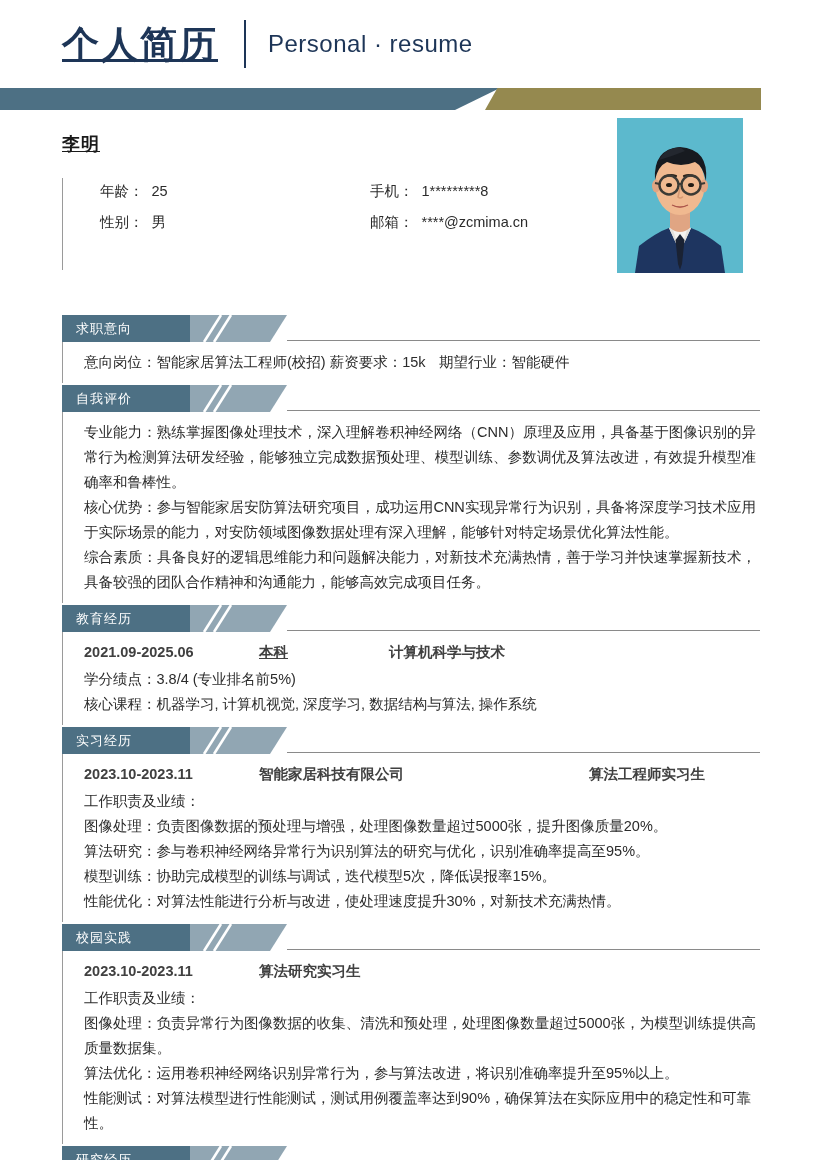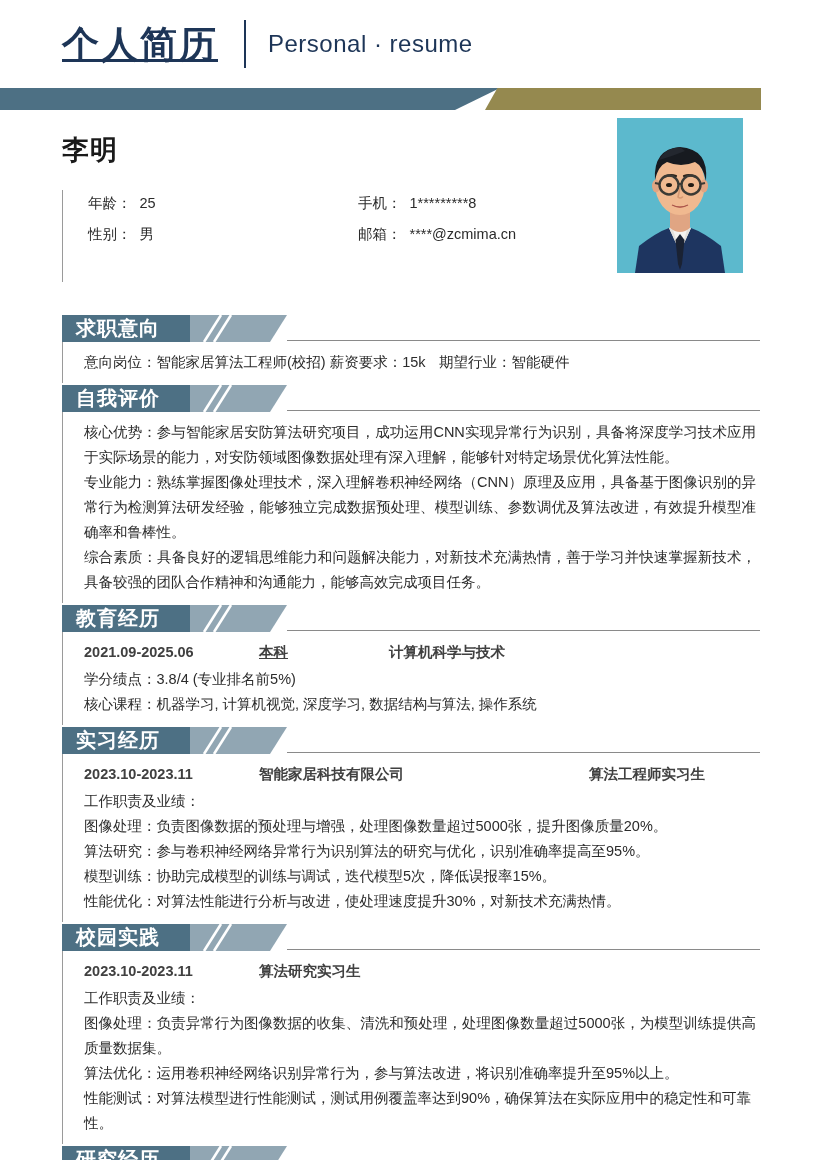--- a/index.html
+++ b/index.html
@@ -60,29 +60,30 @@
     clip-path:polygon(4.5% 0, 100% 0, 100% 100%, 0 100%);
   }
 
   
   .identity{
     position:relative;
     padding:22px 0 0 62px;
     height:205px;
   }
   .person-name{
-    font-size:27px;
+    font-size:18px;
     font-weight:bold;
     color:#1a1a1a;
     letter-spacing:1px;
     margin-bottom:26px;
+    text-decoration:underline;
   }
   .info-wrap{
     position:relative;
-    padding-left:26px;
+    padding-left:38px;
   }
   .info-rule{
     position:absolute;
     left:0; top:-4px;
     width:1px; height:92px;
     background:#9a9a9a;
   }
   .info-grid{
     display:grid;
     grid-template-columns:270px 270px;
@@ -117,22 +118,22 @@
   }
   .sec-head-bg{
     position:absolute; left:0; top:0;
     height:27px; width:225px;
   }
   .sec-title{
     position:absolute;
     left:14px; top:0;
     height:36px;
     line-height:27px;
-    font-size:20px;
-    font-weight:bold;
+    font-size:13px;
+    font-weight:normal;
     color:#ffffff;
     letter-spacing:1px;
     z-index:3;
     white-space:nowrap;
   }
   .sec-rule{
     position:absolute;
     left:225px; top:25px;
     right:0;
     height:1px;
@@ -286,22 +287,22 @@
       <polygon points="0,0 128,0 128,27 0,27" fill="#4d7084"></polygon>
       <polygon points="128,0 225,0 208,27 128,27" fill="#4d7084" opacity="0.62"></polygon>
       <line x1="142" y1="27" x2="159" y2="0" stroke="#ffffff" stroke-width="2.6"></line>
       <line x1="152" y1="27" x2="169" y2="0" stroke="#ffffff" stroke-width="2.6"></line>
     </svg>
     <div class="sec-title">自我评价</div>
     <div class="sec-rule"></div>
   </div>
   <div class="sec-body">
     <div class="sec-rule-v"></div>
+    <div class="para">专业能力：熟练掌握图像处理技术，深入理解卷积神经网络（CNN）原理及应用，具备基于图像识别的异常行为检测算法研发经验，能够独立完成数据预处理、模型训练、参数调优及算法改进，有效提升模型准确率和鲁棒性。</div>
     <div class="para">核心优势：参与智能家居安防算法研究项目，成功运用CNN实现异常行为识别，具备将深度学习技术应用于实际场景的能力，对安防领域图像数据处理有深入理解，能够针对特定场景优化算法性能。</div>
-    <div class="para">专业能力：熟练掌握图像处理技术，深入理解卷积神经网络（CNN）原理及应用，具备基于图像识别的异常行为检测算法研发经验，能够独立完成数据预处理、模型训练、参数调优及算法改进，有效提升模型准确率和鲁棒性。</div>
     <div class="para">综合素质：具备良好的逻辑思维能力和问题解决能力，对新技术充满热情，善于学习并快速掌握新技术，具备较强的团队合作精神和沟通能力，能够高效完成项目任务。</div>
   </div>
 </div>
 
 <div class="section">
   <div class="sec-head">
     <svg class="sec-head-bg" viewBox="0 0 225 27" preserveAspectRatio="none">
       <polygon points="0,0 128,0 128,27 0,27" fill="#4d7084"></polygon>
       <polygon points="128,0 225,0 208,27 128,27" fill="#4d7084" opacity="0.62"></polygon>
       <line x1="142" y1="27" x2="159" y2="0" stroke="#ffffff" stroke-width="2.6"></line>

